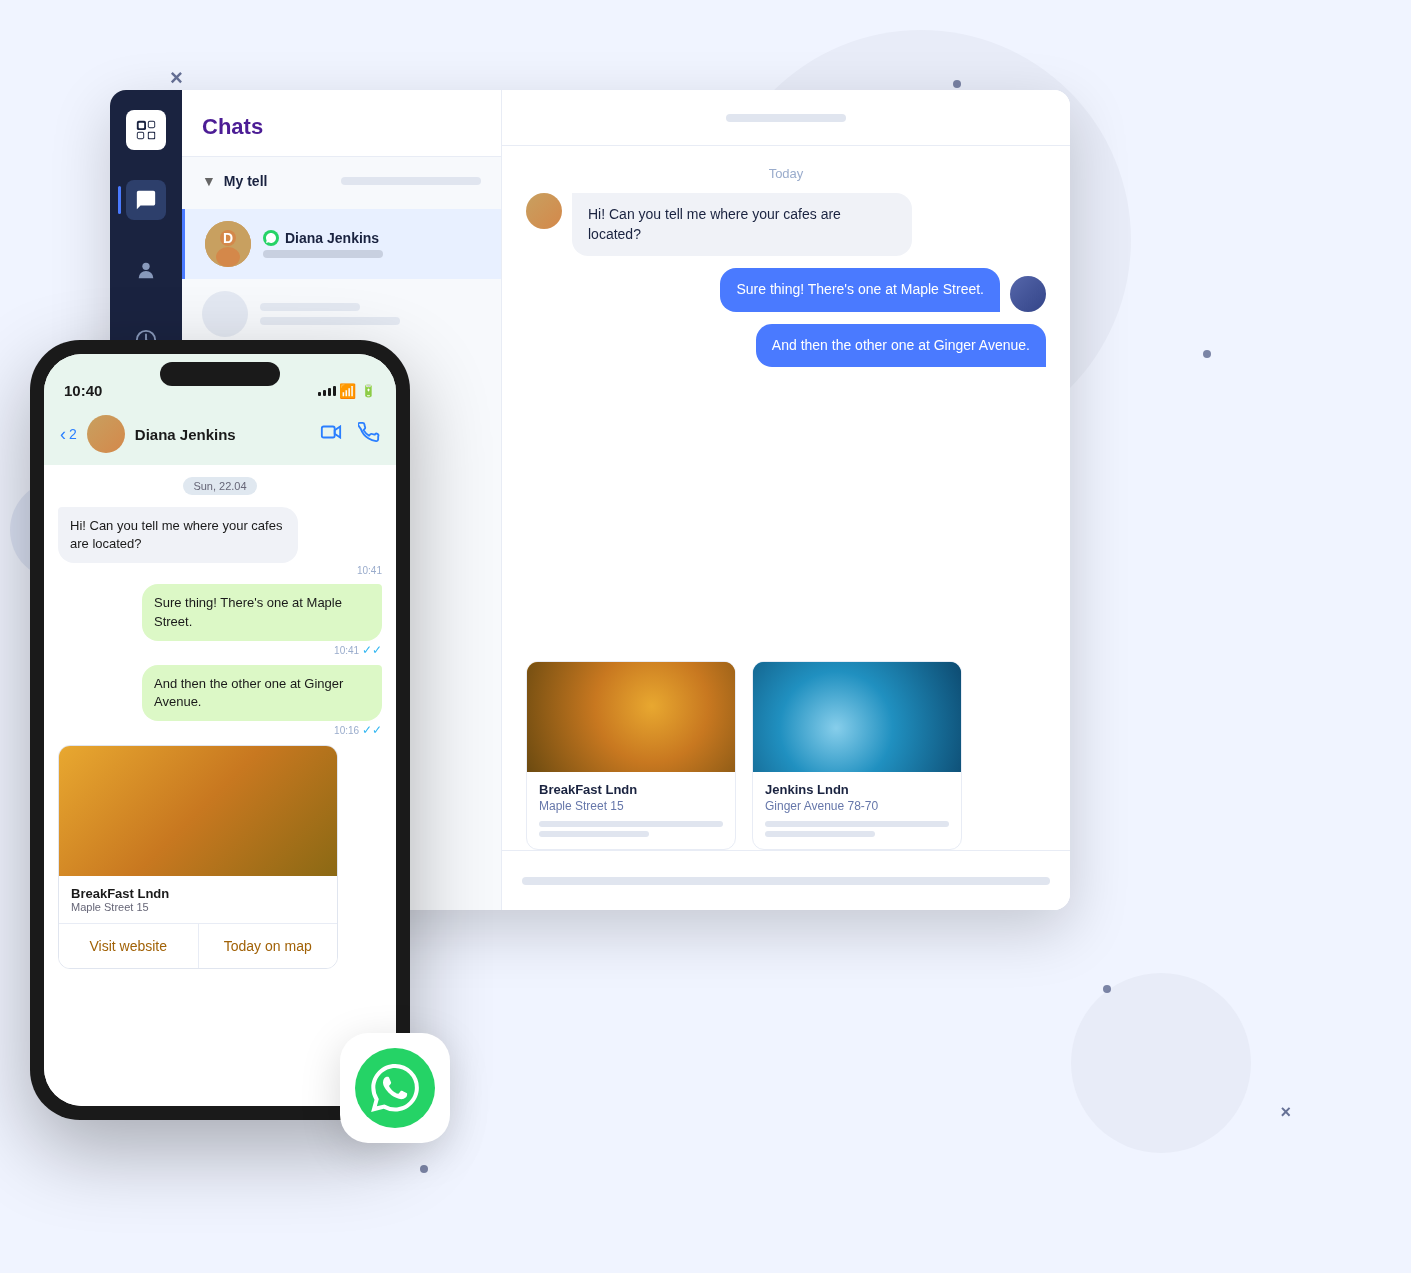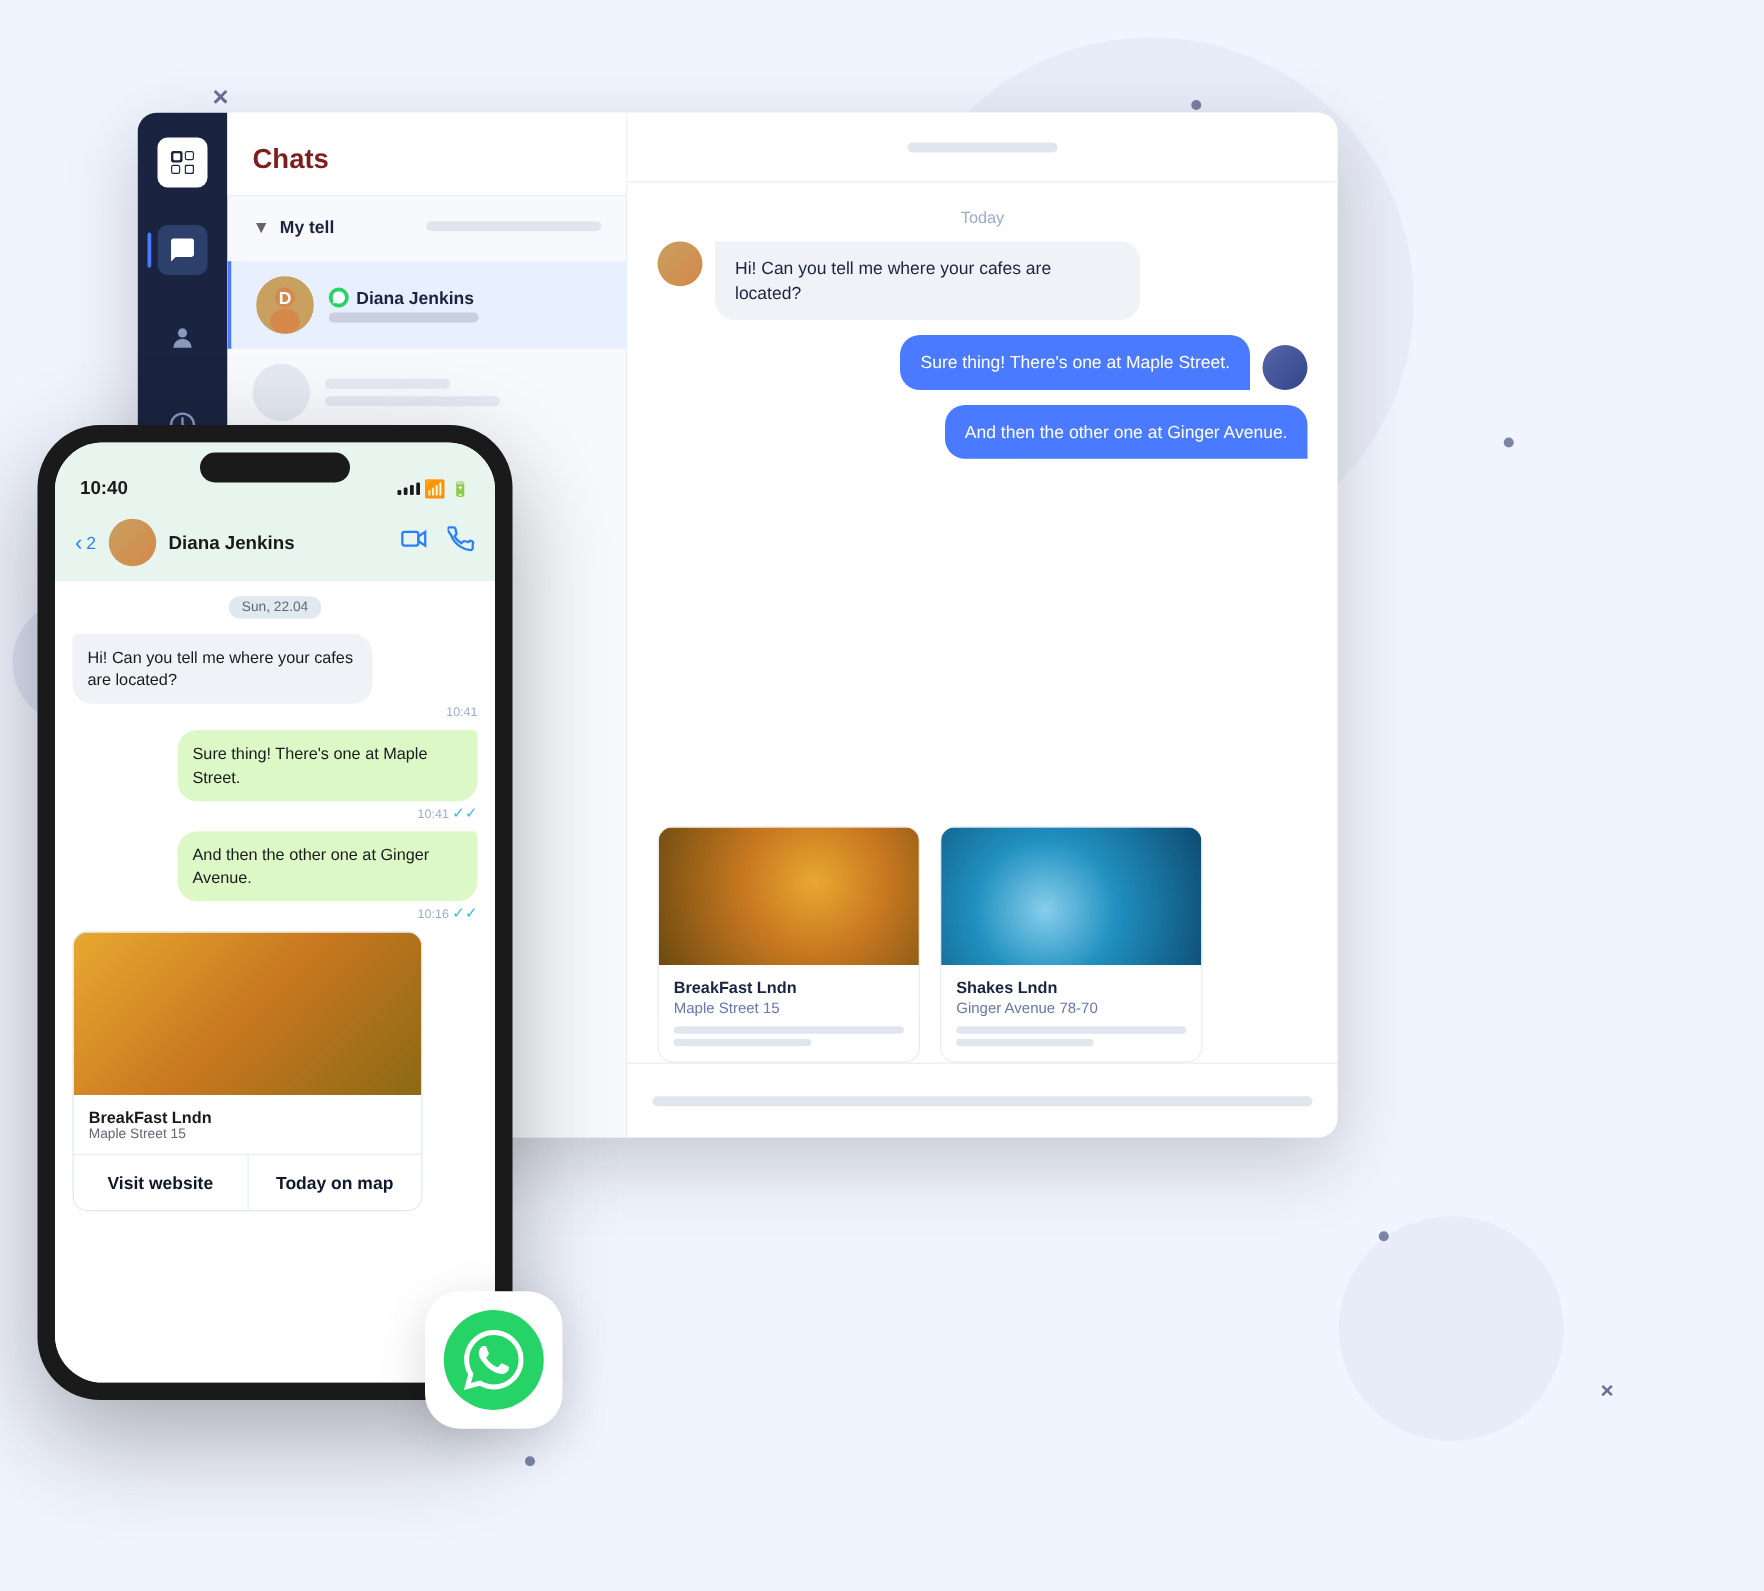--- a/index.html
+++ b/index.html
@@ -125,21 +125,21 @@
       width: 320px;
       background: #f7f9fc;
       border-right: 1px solid #e8ecf5;
       display: flex;
       flex-direction: column;
     }
     .chat-sidebar-header {
       padding: 24px 20px 16px;
       font-size: 22px;
       font-weight: 700;
-      color: #7f1d1d;
+      color: #4c1d95;
       border-bottom: 1px solid #e8ecf5;
       background: #fff;
     }
     .my-chats-section {
       padding: 16px 20px 8px;
     }
     .my-chats-label {
       display: flex;
       align-items: center;
       gap: 8px;
@@ -571,22 +571,22 @@
     .phone-bottom-buttons {
       display: flex;
       border-top: 1px solid #e8ecf5;
       background: #fff;
     }
     .phone-btn {
       flex: 1;
       padding: 14px;
       text-align: center;
       font-size: 14px;
-      color: #0f172a;
-      font-weight: 700;
+      color: #a16207;
+      font-weight: 400;
       cursor: pointer;
       border: none;
       background: none;
     }
     .phone-btn:first-child {
       border-right: 1px solid #e8ecf5;
     }
 
     
     .whatsapp-float {
@@ -765,21 +765,21 @@
           <div class="product-card-addr">Maple Street 15</div>
           <div class="product-card-bar"></div>
           <div class="product-card-bar-short"></div>
         </div>
       </div>
       <div class="product-card">
         <div class="product-card-img-shakes">
           <div class="food-coconut"></div>
         </div>
         <div class="product-card-body">
-          <div class="product-card-name">Shakes Lndn</div>
+          <div class="product-card-name">Jenkins Lndn</div>
           <div class="product-card-addr">Ginger Avenue 78-70</div>
           <div class="product-card-bar"></div>
           <div class="product-card-bar-short"></div>
         </div>
       </div>
     </div>
 
     <div class="chat-bottom-bar">
       <div class="chat-bottom-placeholder"></div>
     </div>

